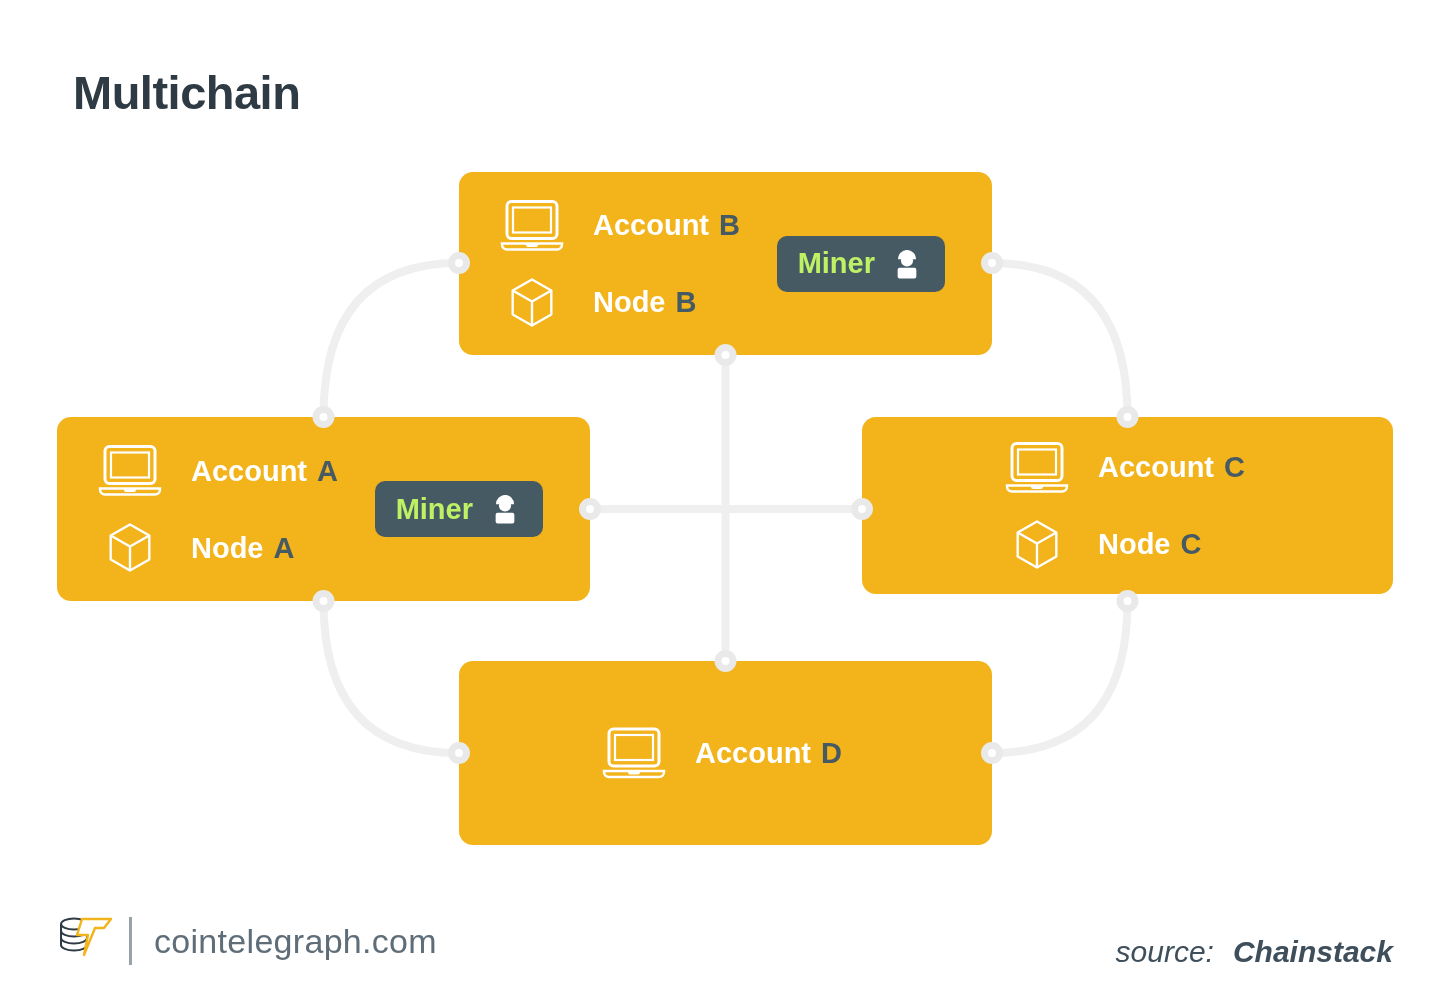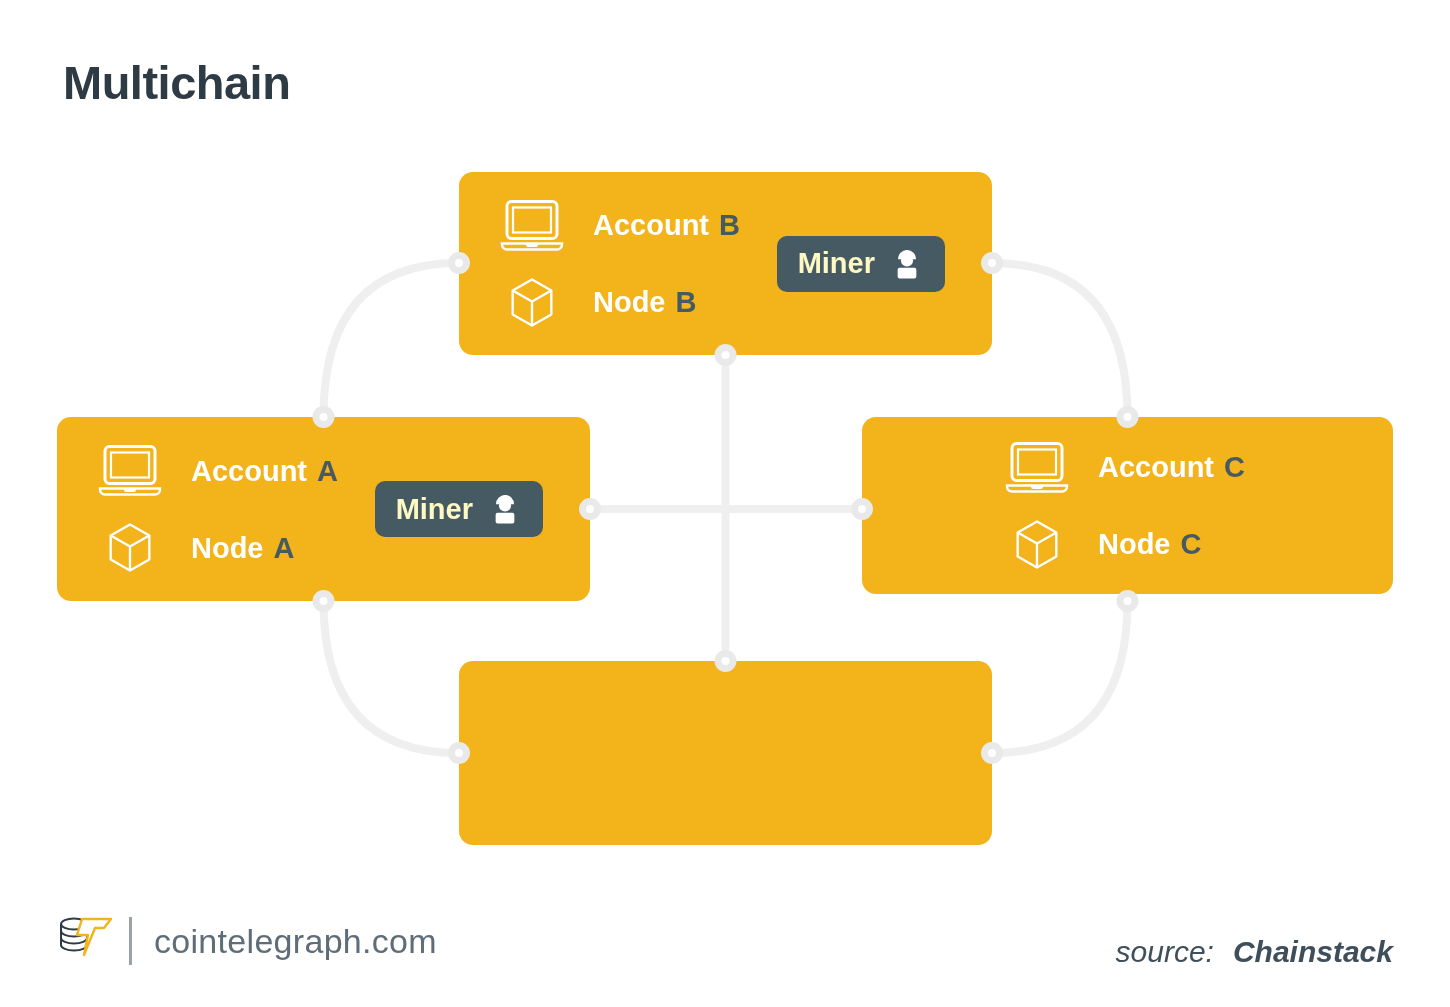--- a/index.html
+++ b/index.html
@@ -6,21 +6,21 @@
   .canvas{
     position:relative;
     width:1450px;height:1007px;
     background:#ffffff;
     font-family:"Liberation Sans",sans-serif;
     overflow:hidden;
   }
   .page-title{
     position:absolute;left:60px;top:52px;
     font-size:47px;font-weight:700;color:#2F3B44;
-    letter-spacing:-0.5px;margin:3px;
+    letter-spacing:-0.5px;margin:13px;
   }
   .layer{position:absolute;left:0;top:0;width:1450px;height:1007px;pointer-events:none;}
   .layer.lines{z-index:1;}
   .layer.dots{z-index:3;}
 
   .chain-box{
     position:absolute;z-index:2;
     background:#F2B31B;border-radius:14px;
   }
   .box-b{left:459px;top:172px;width:533px;height:183px;}
@@ -37,21 +37,21 @@
   .row{display:flex;align-items:center;height:58px;}
   .icon-col{width:64px;display:flex;justify-content:center;align-items:center;}
   .row-label{
     margin-left:29px;font-size:29px;font-weight:700;color:#ffffff;
     white-space:nowrap;
   }
   .row-letter{color:#465A64;margin-left:10px;font-weight:700;}
 
   .miner-badge{
     position:absolute;right:47px;top:50%;transform:translateY(-50%);
-    background:#465A64;color:#fef9c3;border-radius:10px;
+    background:#465A64;color:#bef264;border-radius:10px;
     height:56px;display:flex;align-items:center;
     padding:0 21px;font-size:29px;font-weight:700;
   }
   .miner-badge .miner-icon{margin-left:15px;display:flex;align-items:center;}
 
   .footer{
     position:absolute;left:0;right:0;bottom:38px;height:56px;z-index:2;
   }
   .footer-left{
     position:absolute;left:57px;top:0;display:flex;align-items:center;height:56px;
@@ -178,20 +178,31 @@
             <path d="M4,15 L25,27 L46,15 M25,27 V53"></path>
           </svg>
         </span>
         <span class="row-label"><span>Node</span><span class="row-letter">C</span></span>
       </div>
     </div>
   </div>
 
   <div class="chain-box box-d">
     <div class="box-content">
+      <div class="row">
+        <span class="icon-col">
+          <svg width="64" height="54" viewBox="0 0 64 54" fill="none" stroke="#ffffff">
+            <rect x="7" y="3" width="50" height="37" rx="4.5" stroke-width="3"></rect>
+            <rect x="13" y="9" width="38" height="25" stroke-width="2.2"></rect>
+            <path d="M2,45 h60 v1 a5,5 0 0 1 -5,5 H7 a5,5 0 0 1 -5,-5 z" stroke-width="2.5"></path>
+            <path d="M26,45 h12 v1.6 a2,2 0 0 1 -2,2 h-8 a2,2 0 0 1 -2,-2 z" fill="#ffffff" stroke="none"></path>
+          </svg>
+        </span>
+        <span class="row-label"><span>Account</span><span class="row-letter">D</span></span>
+      </div>
     </div>
   </div>
 
   <svg class="layer dots" width="1450" height="1007" viewBox="0 0 1450 1007">
     <g fill="#ffffff" stroke="#E9E9E9" stroke-width="7">
       <circle cx="459" cy="263" r="7.5"></circle>
       <circle cx="992" cy="263" r="7.5"></circle>
       <circle cx="725.5" cy="355" r="7.5"></circle>
       <circle cx="323.5" cy="417" r="7.5"></circle>
       <circle cx="590" cy="509" r="7.5"></circle>

